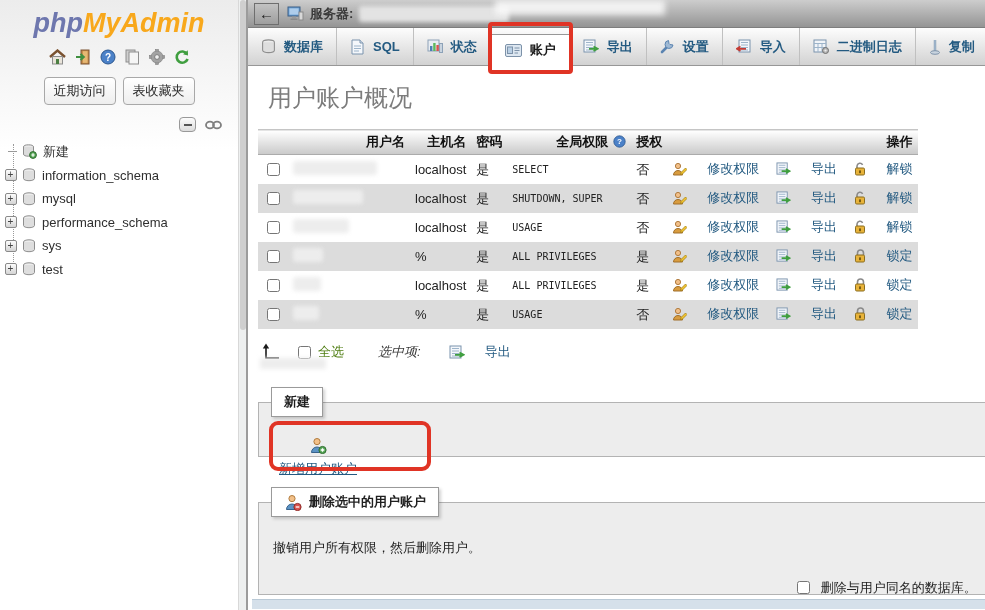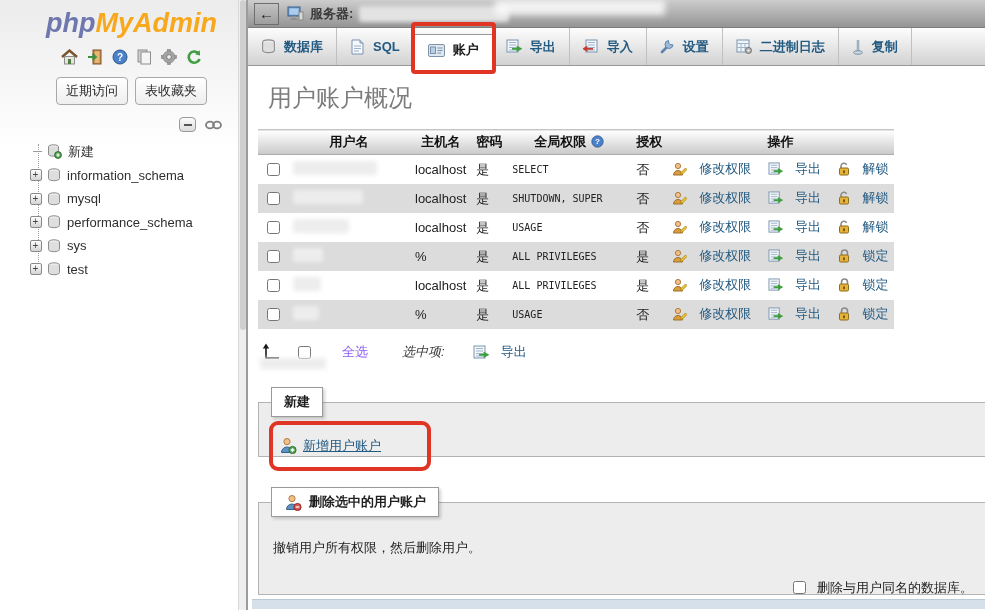--- a/index.html
+++ b/index.html
@@ -4,21 +4,21 @@
 <style>
   * { box-sizing: border-box; }
   html,body { margin:0; padding:0; }
   body {
     width:985px; height:610px; overflow:hidden; background:#fff;
     font-family:"Liberation Sans","DejaVu Sans",sans-serif; font-size:13px; color:#222;
   }
   .screen { display:flex; width:985px; height:610px; }
 
   
-  .sidebar { width:238px; flex:0 0 238px; background:linear-gradient(#ececec, #ffffff 150px); position:relative;padding-left:25px; }
+  .sidebar { width:238px; flex:0 0 238px; background:linear-gradient(#ececec, #ffffff 150px); position:relative; }
   .logo { text-align:center; padding-top:8px; font-size:27px; font-weight:bold; font-style:italic; letter-spacing:0; }
   .logo .php { color:#6e77ae; }
   .logo .ma  { color:#f8a81c; }
   .nav-icons { display:flex; justify-content:center; align-items:center; gap:9px; margin-top:9px; height:18px; }
   .nav-icons a { display:inline-flex; }
   .nav-buttons { display:flex; justify-content:center; gap:7px; margin-top:11px;font-family:Liberation Mono, monospace; }
   .nav-buttons button {
     font-family:inherit; font-size:13px; color:#2a2a2a; padding:4px 9px;
     border:1px solid #a8a8a8; border-radius:4px; background:linear-gradient(#ffffff,#eeeeee); cursor:pointer;
   }
@@ -54,50 +54,50 @@
   .tabs { height:38px; background:linear-gradient(#fdfdfd,#d2d2d2); border-bottom:1px solid #979797; display:flex; align-items:stretch; position:relative; z-index:2; }
   .tab { display:flex; align-items:center; gap:8px; padding:12px 13px; border-right:1px solid #c0c0c0;
     font-weight:bold; color:#235a81; cursor:pointer; white-space:nowrap; }
   .tab.active { align-self:flex-end; height:32px; background:#fff; border:1px solid #979797; border-bottom:1px solid #fff;
     color:#1c1c1c; position:relative; margin-bottom:-1px; }
   .redbox1 { position:absolute; left:-4px; right:-4px; top:-13px; bottom:-9px; border:4px solid #e03425; border-radius:4px; pointer-events:none; }
 
   .page-title { font-size:24px; font-weight:normal; color:#7c7c7c; margin:16px 0 15px 20px; }
 
   table.users { border-collapse:collapse; margin-left:10px; font-size:13px; }
-  table.users th { background:linear-gradient(#ffffff,#c9c9c9); text-align:center; font-weight:bold; color:#111;
+  table.users th { background:linear-gradient(#ffffff,#c9c9c9); text-align:right; font-weight:bold; color:#111;
     padding:3px 5px; border-top:1px solid #c5c5c5; border-bottom:1px solid #ababab; height:22px; white-space:nowrap; }
   table.users td { padding:5px 5px; height:27px; vertical-align:middle; white-space:nowrap;margin-top:24px; }
   table.users tr.even td { background:#dcdcdc; }
   .col-cb { width:24px; } .col-user { width:122px; } .col-host { width:60px; } .col-pw { width:32px; }
   .col-priv { width:124px; } .col-grant { width:30px; } .col-act { width:202px; }
   .mono { font-family:"DejaVu Sans Mono","Liberation Mono",monospace; font-size:10px; }
   .redact { display:inline-block; height:14px; background:#ededed; border-radius:3px; filter:blur(2px); }
   tbody tr:nth-child(1) .redact { width:84px; }
   tbody tr:nth-child(2) .redact { width:70px; }
   tbody tr:nth-child(3) .redact { width:56px; }
   tbody tr:nth-child(4) .redact { width:30px; }
   tbody tr:nth-child(5) .redact { width:28px; }
   tbody tr:nth-child(6) .redact { width:26px; }
-  a.act { color:#235a81; text-decoration:none; display:inline-flex; align-items:center; gap:12px; margin-right:13px; cursor:pointer; }
+  a.act { color:#235a81; text-decoration:none; display:inline-flex; align-items:center; gap:20px; margin-right:13px; cursor:pointer; }
   a.act:last-child { margin-right:0; }
   .hdr-help { display:inline-flex; vertical-align:-2px; margin-left:5px; }
 
   .checkall { display:flex; align-items:center; margin:14px 0 0 14px; font-size:13px; }
   .checkall input { margin:0 7px 0 16px; }
-  .checkall a.plain { color:#8b5cf6; text-decoration:none; cursor:pointer;margin-left:24px; }
+  .checkall a.plain { color:#4d7c0f; text-decoration:none; cursor:pointer; }
   .withsel { font-style:italic; color:#3c3c3c; margin-left:34px; }
   .checkall .exp { margin-left:28px; }
 
   fieldset { background:#ededed; border:1px solid #b3b3b3; border-right:none; margin:0 0 0 10px; padding:12px 12px 14px; }
   fieldset legend { background:#fff; border:1px solid #9a9a9a; padding:5px 12px; font-weight:bold; color:#1f1f1f;
     box-shadow:2px 2px 3px rgba(0,0,0,.18); display:flex; align-items:center; gap:7px; }
   .fs-new { margin-top:26px; height:70px; }
   .add-wrap { position:relative; display:inline-block; margin:8px 0 0 8px; }
-  .add-link { color:#235a81; text-decoration:underline; display:inline-flex; align-items:flex-start; gap:6px; cursor:pointer; }
+  .add-link { color:#235a81; text-decoration:underline; display:inline-flex; align-items:center; gap:6px; cursor:pointer;flex-direction:column; }
   .redbox2 { position:absolute; left:-10px; top:-16px; width:162px; height:50px; border:4px solid #e03425; border-radius:9px; pointer-events:none; }
   .fs-del { margin-top:30px; height:108px; }
   .del-desc { margin:10px 0 0 2px; color:#1f1f1f; }
   .del-check { margin:21px 0 0 0; display:flex; align-items:center; gap:8px; color:#1f1f1f;justify-content:flex-end; }
   .footer-strip { margin:4px 0 0 4px; height:10px; background:#d5e0ea; border-top:1px solid #b9c9d6; }
   .smudge-bl { position:absolute; left:12px; top:358px; width:66px; height:11px; background:#ededed; filter:blur(2px); }
 
   svg { display:block; }
 </style>
 </head>
@@ -287,20 +287,32 @@
       <div class="tab">
         <span>
             <svg width="15" height="16" viewBox="0 0 15 16">
               <path d="M2 1 h8 l3 3 v11 h-11 z" fill="#f4f7fb" stroke="#7b93ad"></path>
               <path d="M10 1 v3 h3" fill="#d7e2ee" stroke="#7b93ad"></path>
               <path d="M4 7 h7 M4 9.5 h7 M4 12 h5" stroke="#9db4ca" stroke-width="1"></path>
             </svg>
           </span>
         <span>SQL</span>
       </div>
+      <div class="tab">
+        <span>
+            <svg width="16" height="15" viewBox="0 0 16 15">
+              <rect x="1" y="1" width="11" height="11" fill="#e8edf2" stroke="#8da2b8"></rect>
+              <rect x="3" y="7" width="2.4" height="5" fill="#4d7fb2"></rect>
+              <rect x="6.2" y="4" width="2.4" height="8" fill="#5cb85c"></rect>
+              <rect x="9.4" y="6" width="2.4" height="6" fill="#d9534f"></rect>
+              <rect x="12.5" y="4.5" width="3" height="9" fill="#c9d4df" stroke="#8da2b8"></rect>
+            </svg>
+          </span>
+        <span>状态</span>
+      </div>
       <div class="tab active">
         <span>
             <svg width="17" height="13" viewBox="0 0 17 13">
               <rect x="0.5" y="0.5" width="16" height="12" rx="1.5" fill="#dde7f1" stroke="#7d92a9"></rect>
               <rect x="2.5" y="3" width="5" height="6.5" fill="#b9cfe4" stroke="#7d92a9"></rect>
               <path d="M9.5 4 h5 M9.5 6.5 h5 M9.5 9 h3.5" stroke="#7d92a9" stroke-width="1"></path>
             </svg>
           </span>
         <span>账户</span>
         <div class="redbox1"></div>
@@ -310,36 +322,36 @@
             <svg width="16" height="15" viewBox="0 0 16 15">
               <rect x="1" y="1" width="11" height="12" fill="#f4f7fb" stroke="#7b93ad"></rect>
               <path d="M3 3.5 h7 M3 6 h7 M3 8.5 h7 M3 11 h7" stroke="#9db4ca"></path>
               <path d="M6 9.8 h6.5 M10.5 7.6 L14.5 9.8 L10.5 12" fill="none" stroke="#3f9e3f" stroke-width="1.8"></path>
             </svg>
           </span>
         <span>导出</span>
       </div>
       <div class="tab">
         <span>
+            <svg width="15" height="15" viewBox="0 0 15 15">
+              <path d="M2 13 L8 7" stroke="#5b84b1" stroke-width="2.6" stroke-linecap="round"></path>
+              <path d="M8.5 1.5 a4 4 0 1 0 4.5 4.5 l-3-0.5 -1-1 z" fill="#9fb9d4" stroke="#5b84b1"></path>
+            </svg>
+          </span>
+        <span>设置</span>
+      </div>
+      <div class="tab">
+        <span>
             <svg width="16" height="15" viewBox="0 0 16 15">
               <rect x="3" y="1" width="11" height="12" fill="#f4f7fb" stroke="#7b93ad"></rect>
               <path d="M5 3.5 h7 M5 6 h7 M5 8.5 h7 M5 11 h7" stroke="#9db4ca"></path>
               <path d="M10 9.8 h-8 M4.5 7.6 L0.8 9.8 L4.5 12" fill="none" stroke="#c43c35" stroke-width="1.8"></path>
             </svg>
           </span>
         <span>导入</span>
-      </div>
-      <div class="tab">
-        <span>
-            <svg width="15" height="15" viewBox="0 0 15 15">
-              <path d="M2 13 L8 7" stroke="#5b84b1" stroke-width="2.6" stroke-linecap="round"></path>
-              <path d="M8.5 1.5 a4 4 0 1 0 4.5 4.5 l-3-0.5 -1-1 z" fill="#9fb9d4" stroke="#5b84b1"></path>
-            </svg>
-          </span>
-        <span>设置</span>
       </div>
       <div class="tab">
         <span>
             <svg width="16" height="15" viewBox="0 0 16 15">
               <rect x="1" y="1" width="12" height="12" fill="#f1f4f8" stroke="#7b93ad"></rect>
               <path d="M1 4.5 h12 M5 4.5 v8.5 M9 4.5 v8.5 M1 8.5 h12" stroke="#9db4ca"></path>
               <circle cx="12.5" cy="11.5" r="3" fill="#b7b7b7" stroke="#6f6f6f"></circle>
               <circle cx="12.5" cy="11.5" r="1.1" fill="#efefef"></circle>
             </svg>
           </span>

